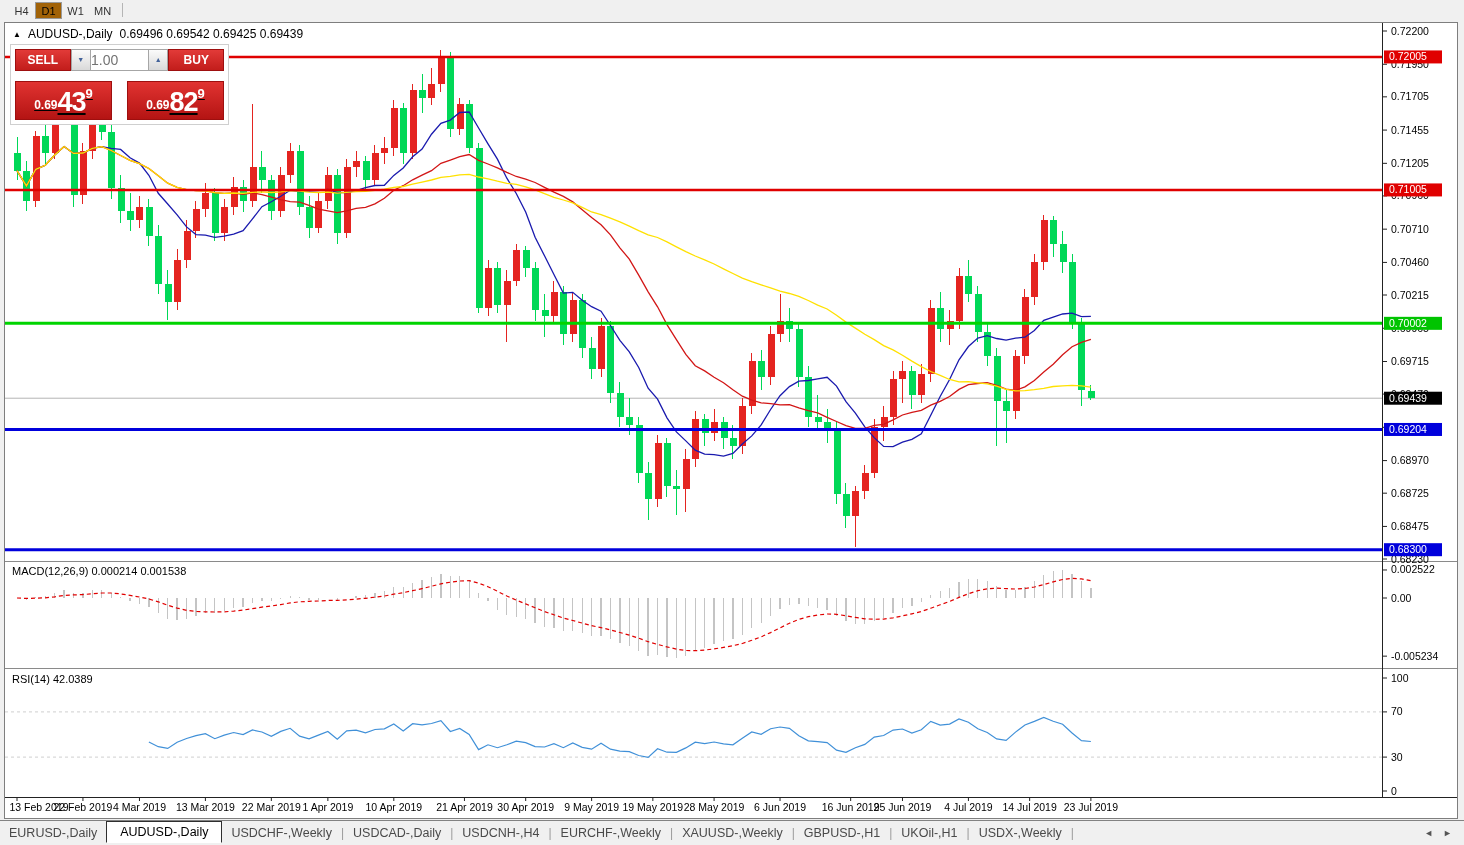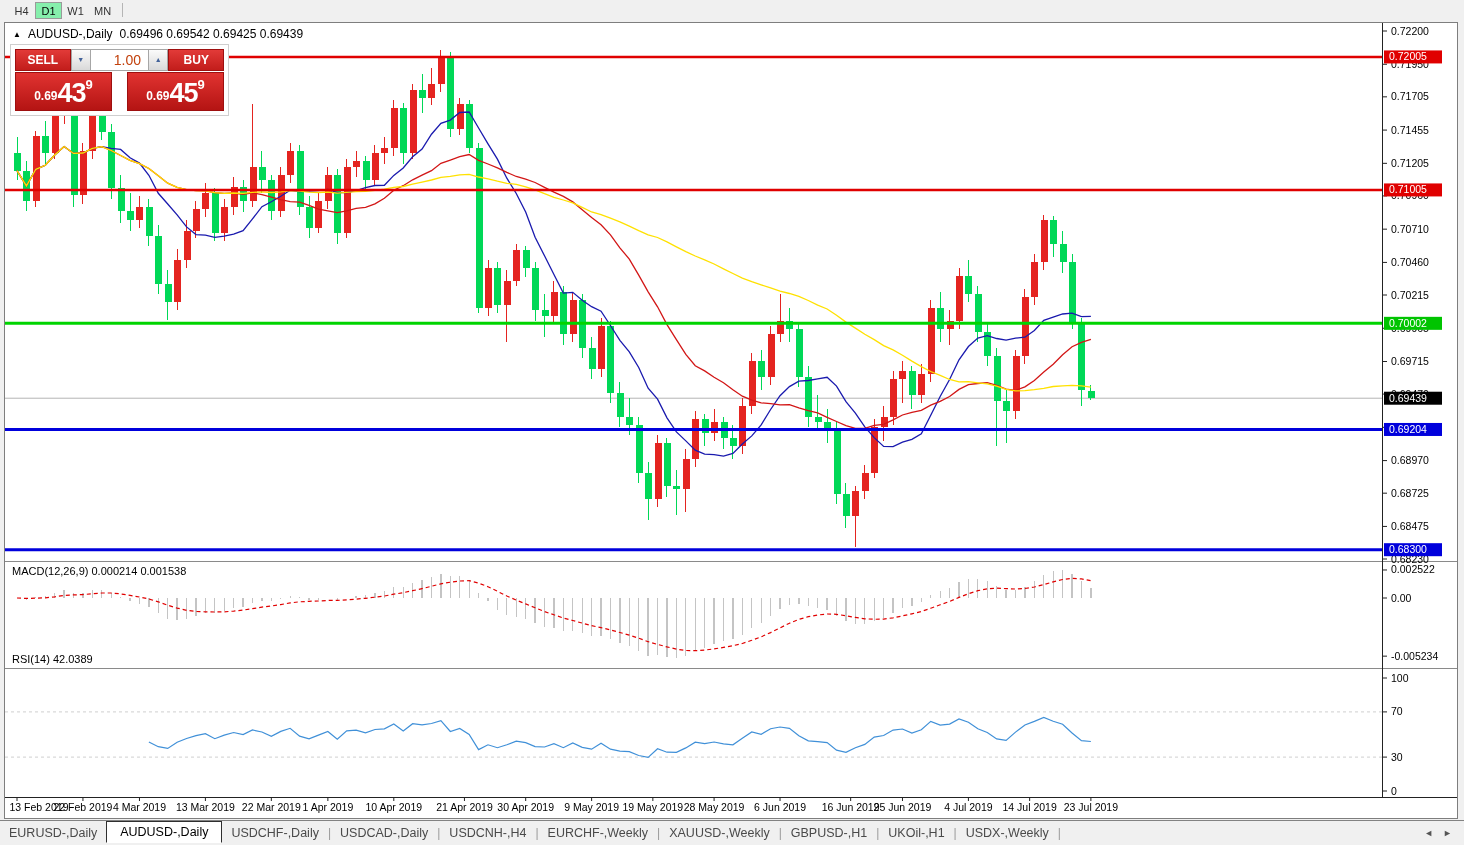--- a/index.html
+++ b/index.html
@@ -5,21 +5,21 @@
   * { margin:0; padding:0; box-sizing:border-box; }
   html,body { width:1464px; height:845px; overflow:hidden;
     font-family:"Liberation Sans", sans-serif; background:#f0f0f0; }
   .app { position:relative; width:1464px; height:845px; background:#f0f0f0; }
 
   
   .toolbar { position:absolute; left:0; top:0; width:1464px; height:20px;
     background:#f0f0f0; display:flex; align-items:center; padding-left:8px; }
   .tf-btn { min-width:27px; height:17px; line-height:16px; text-align:center;
     font-size:11px; color:#333; padding:0 4px; border:1px solid transparent; cursor:default; }
-  .tf-btn.active { background:#86efac; border:1px solid #9a9a9a; color:#000; }
+  .tf-btn.active { background:#a16207; border:1px solid #9a9a9a; color:#000; }
   .tb-sep { width:1px; height:14px; background:#b5b5b5; margin:0 6px; }
 
   
   .chart-window { position:absolute; left:4px; top:22px; width:1454px; height:797px;
     background:#ffffff; border:1px solid #7e7e7e; }
   #chart-svg { position:absolute; left:0; top:0; }
   #chart-svg text { font-family:"Liberation Sans", sans-serif; }
 
   .symbol-row { position:absolute; left:8px; top:4px; height:14px; display:flex;
     align-items:center; gap:7px; font-size:12px; color:#000; z-index:5; }
@@ -28,32 +28,32 @@
   
   .trade-panel { position:absolute; left:5px; top:21px; width:219px; z-index:6;
     background:#ffffff; border:1px solid #cfcfcf; padding:4px; }
   .tp-row1 { display:flex; height:22px; align-items:stretch; }
   .hdr-btn { width:57px; background:linear-gradient(#e23a38,#c21d1b); color:#fff;
     font-size:12px; font-weight:bold; text-align:center; line-height:21px;
     border:1px solid #9e0f0f; cursor:pointer; }
   .spin { width:21px; background:linear-gradient(#fbfbfb,#d9d9d9); border:1px solid #a6a6a6;
     color:#44639a; font-size:7px; text-align:center; line-height:20px; cursor:pointer; }
   .vol-input { width:57px; border:1px solid #a6a6a6; border-left:none; border-right:none;
-    text-align:right; font-size:14px; color:#c2410c; padding-right:7px; outline:none; }
-  .tp-row2 { display:flex; margin-top:1px; gap:15px; }
+    text-align:left; font-size:14px; color:#737373; padding-right:7px; outline:none; }
+  .tp-row2 { display:flex; margin-top:10px; gap:15px;text-decoration:underline; }
   .price-box { flex:1; height:39px; background:linear-gradient(#e13331,#b41413); color:#fff;
     border:1px solid #9e0f0f; display:flex; align-items:flex-end; justify-content:center;
     padding-bottom:3px; cursor:pointer; }
   .pb-small { font-size:12px; font-weight:bold; margin-bottom:4px; }
   .pb-big   { font-size:27px; font-weight:bold; line-height:27px; letter-spacing:-1px; }
   .pb-sup   { font-size:13px; font-weight:bold; margin-bottom:15px; }
 
   .pane-label { position:absolute; left:7px; font-size:11px; color:#000; z-index:4;text-align:right; }
   .macd-label { top:542px; }
-  .rsi-label  { top:630px; }
+  .rsi-label  { top:650px; }
 
   
   .tabs-bar { position:absolute; left:0; top:820px; width:1464px; height:25px;
     background:#f0f0f0; border-top:1px solid #828282; display:flex; align-items:center; }
   #tabs { display:flex; align-items:center; padding-left:0; height:100%; }
   .tab { font-size:12.5px; color:#4a4a4a; padding:3px 9px; white-space:nowrap; cursor:pointer; }
   .tab.active { background:#ffffff; border:1px solid #2f2f2f; border-bottom:1px solid #fff;
     color:#000; padding:3px 13px; margin-top:-2px; }
   .tab-sep { color:#9a9a9a; font-size:12px; }
   .tab-arrows { margin-left:auto; margin-right:12px; color:#555; font-size:9px;
@@ -570,35 +570,35 @@
         <div class="hdr-btn">BUY</div>
       </div>
       <div class="tp-row2">
         <div class="price-box">
           <span class="pb-small">0.69</span>
           <span class="pb-big">43</span>
           <span class="pb-sup">9</span>
         </div>
         <div class="price-box">
           <span class="pb-small">0.69</span>
-          <span class="pb-big">45</span>
+          <span class="pb-big">82</span>
           <span class="pb-sup">9</span>
         </div>
       </div>
     </div>
 
     <div class="pane-label macd-label">MACD(12,26,9) 0.000214 0.001538</div>
     <div class="pane-label rsi-label">RSI(14) 42.0389</div>
   </div>
 
   <div class="tabs-bar">
     <div id="tabs">
         <span class="tab">EURUSD-,Daily</span>
         <span class="tab active">AUDUSD-,Daily</span>
-        <span class="tab">USDCHF-,Daily</span>
+        <span class="tab">USDCHF-,Weekly</span>
         <span class="tab-sep">|</span>
         <span class="tab">USDCAD-,Daily</span>
         <span class="tab-sep">|</span>
         <span class="tab">USDCNH-,H4</span>
         <span class="tab-sep">|</span>
         <span class="tab">EURCHF-,Weekly</span>
         <span class="tab-sep">|</span>
         <span class="tab">XAUUSD-,Weekly</span>
         <span class="tab-sep">|</span>
         <span class="tab">GBPUSD-,H1</span>

